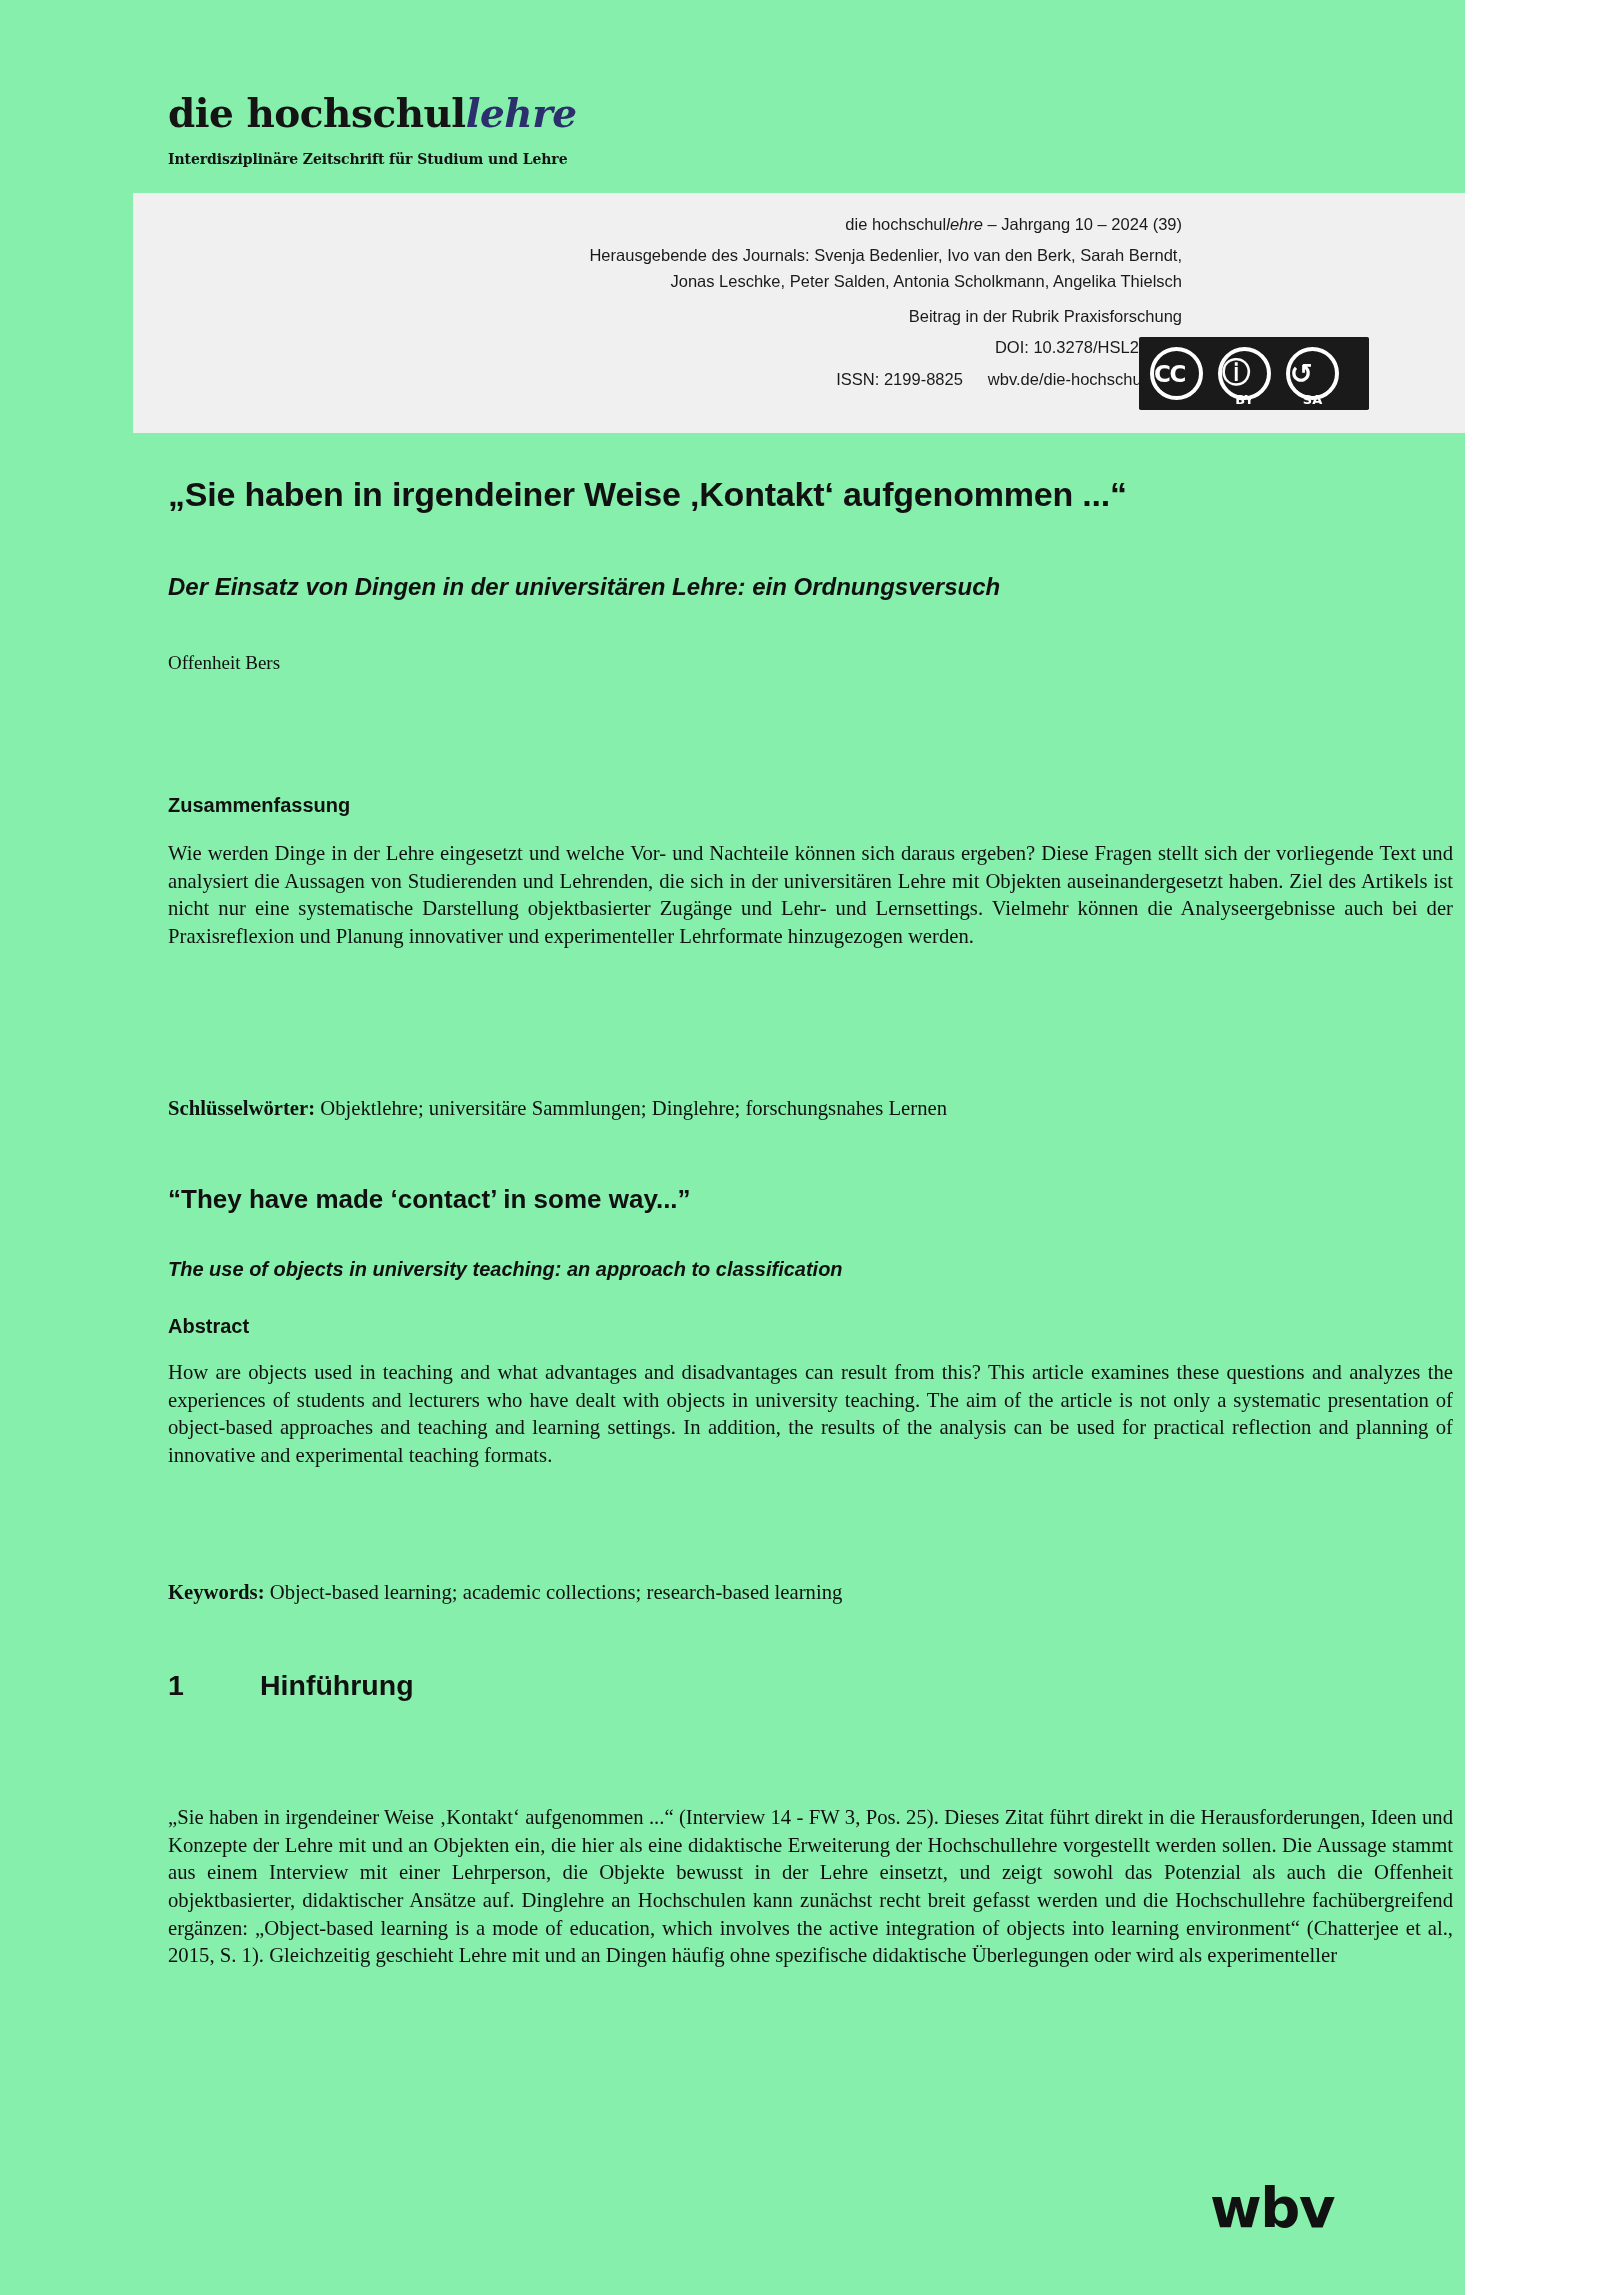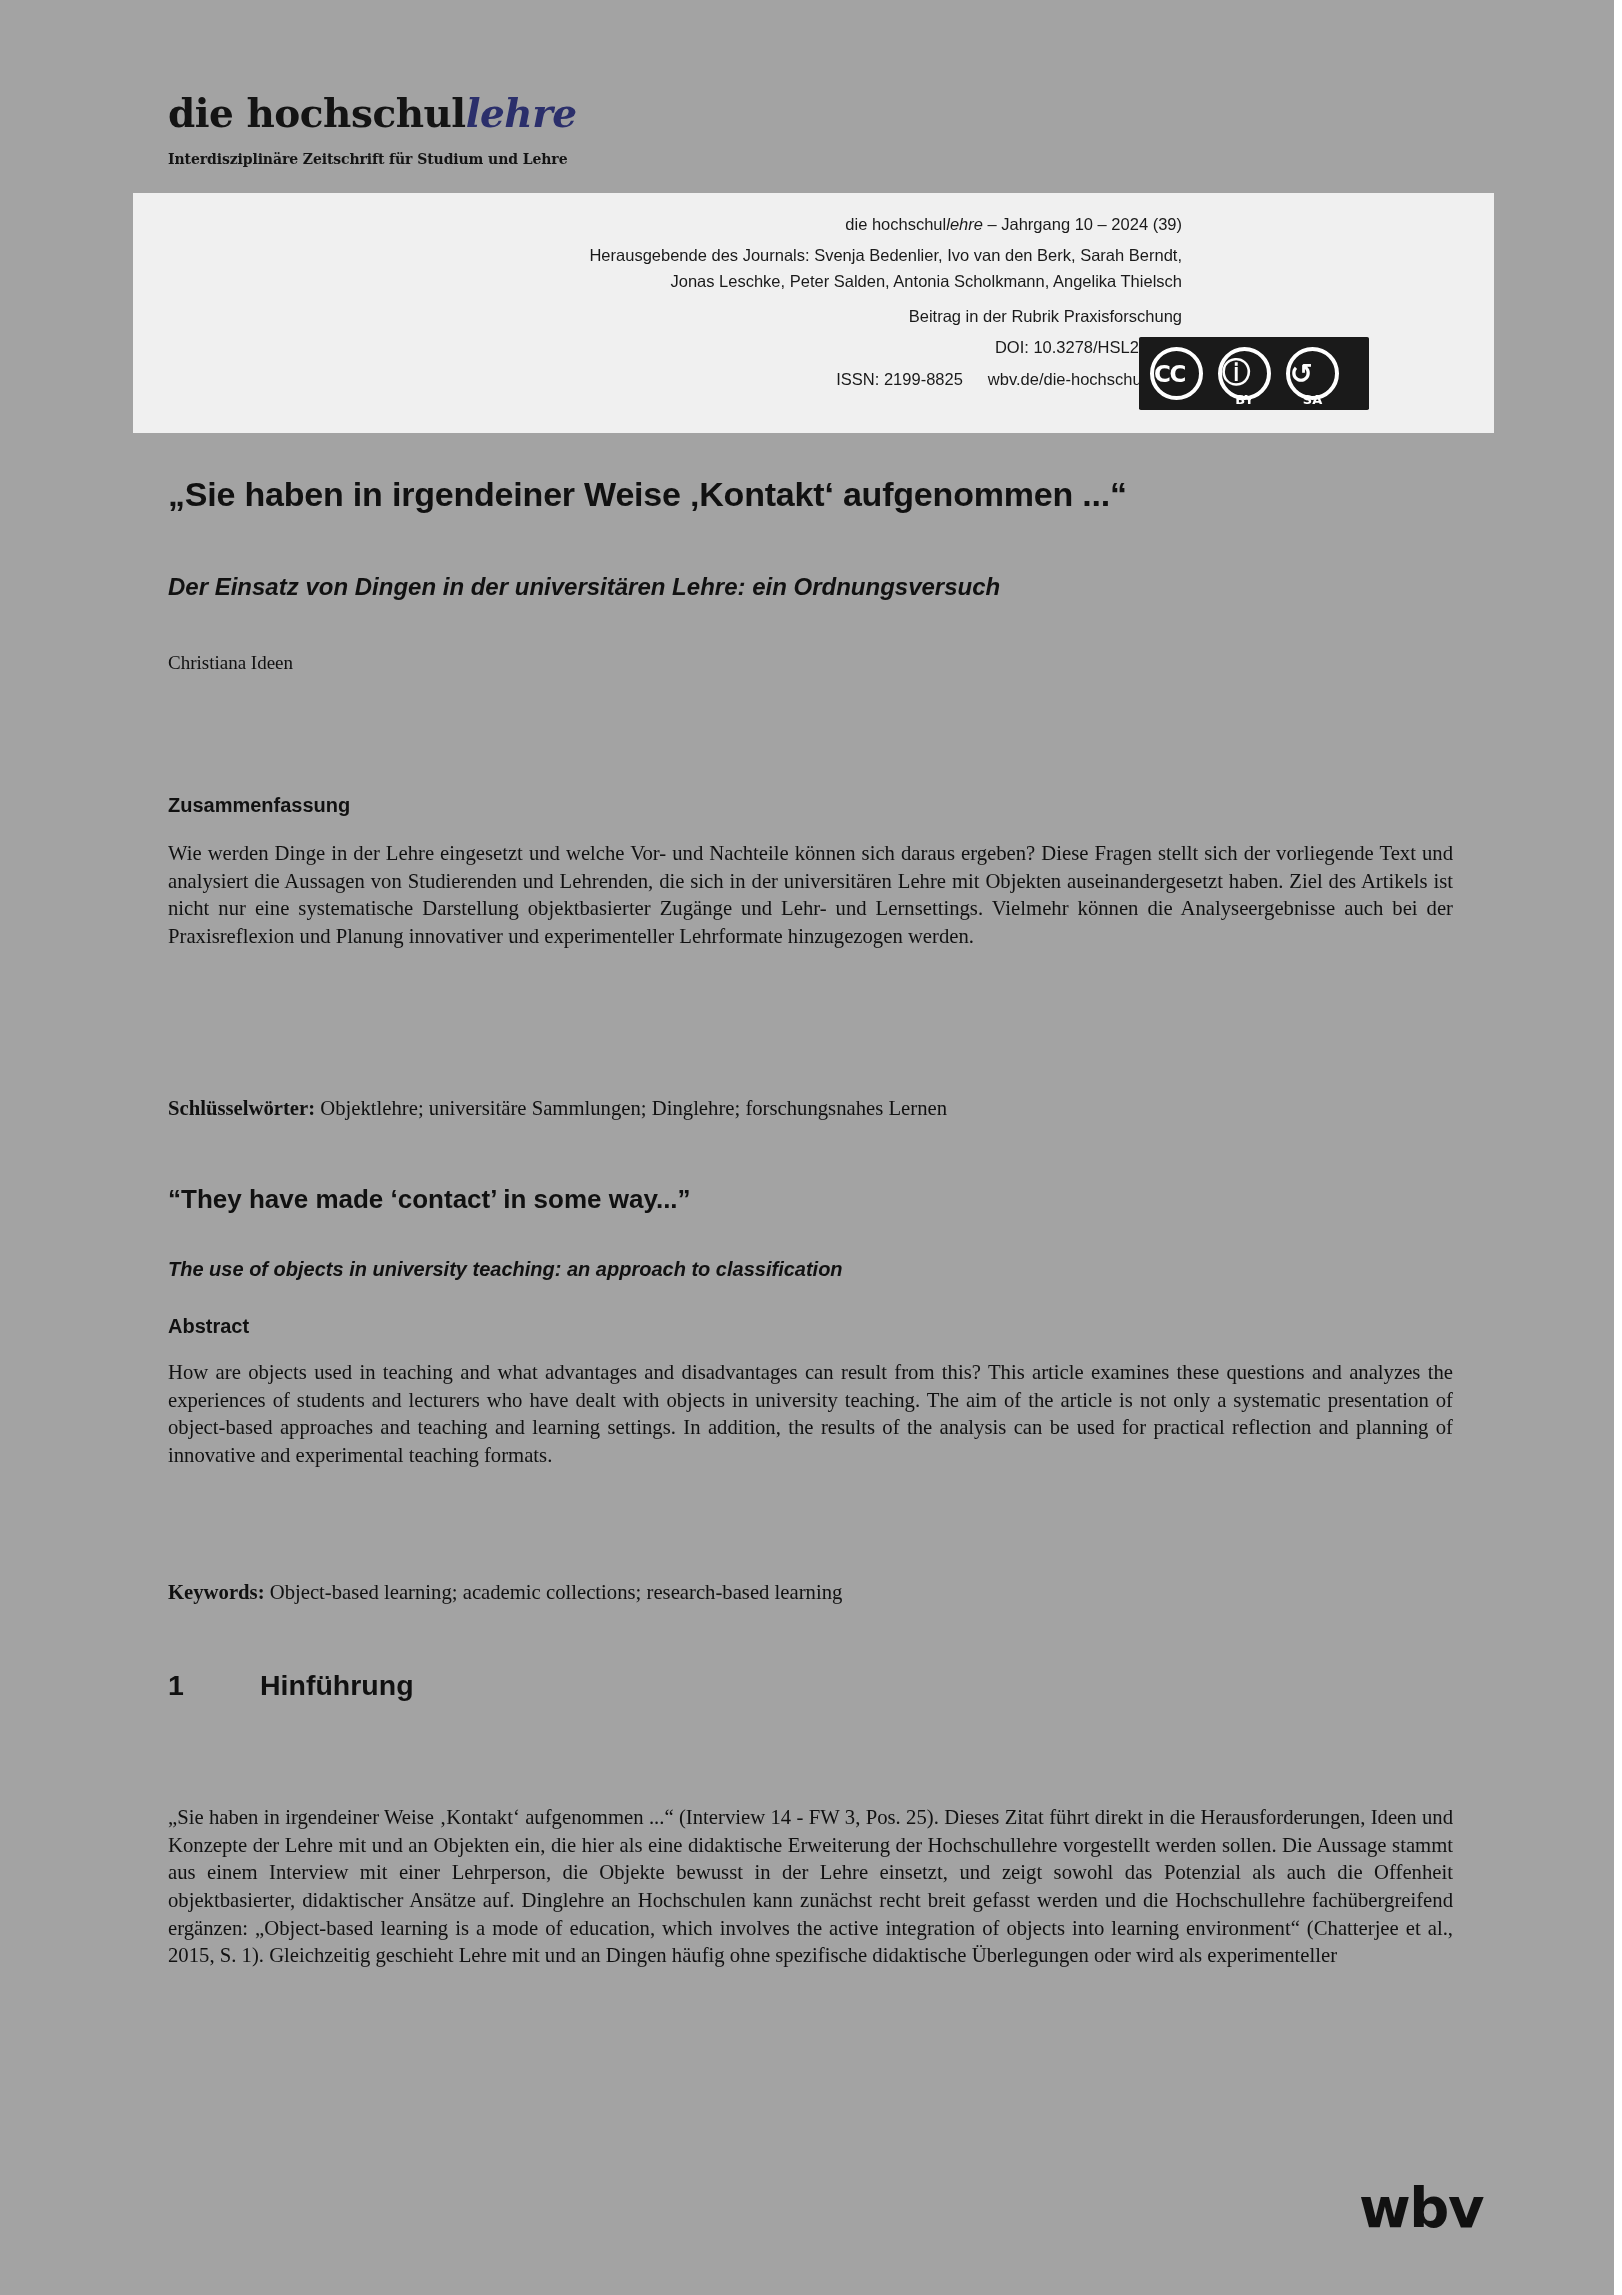--- a/index.html
+++ b/index.html
@@ -2,23 +2,23 @@
 <html lang="de" style="font-size:7.3px"><head>
 <meta charset="utf-8">
 <style>
   html, body {
     margin: 0;
     padding: 0;
     background: #ffffff;
   }
   .page {
     position: relative;
-    width: 1614px;
+    width: 1465px;
     height: 2295px;
-    background: #a3a3a3;
+    background: #86efac;
     box-sizing: border-box;
     font-family: "Liberation Serif", serif;
     color: #000000;
     overflow: hidden;
     padding-left: 36px;
   }
 
   
   .masthead {
     position: absolute;
@@ -251,21 +251,21 @@
   <div class="cc-badge">
     <div class="cc-circle cc-c1">CC</div>
     <div class="cc-circle cc-c2">ⓘ</div>
     <div class="cc-circle cc-c3">↺</div>
     <div class="cc-label cc-l2">BY</div>
     <div class="cc-label cc-l3">SA</div>
   </div>
 
   <div class="title-main">„Sie haben in irgendeiner Weise ‚Kontakt‘ aufgenommen ...“</div>
   <div class="title-sub">Der Einsatz von Dingen in der universitären Lehre: ein Ordnungsversuch</div>
-  <div class="author">Christiana Ideen</div>
+  <div class="author">Offenheit Bers</div>
 
   <div class="sec-head" id="zus-head">Zusammenfassung</div>
   <div class="para" id="zus-para">Wie werden Dinge in der Lehre eingesetzt und welche Vor- und Nachteile können sich daraus ergeben? Diese Fragen stellt sich der vorliegende Text und analysiert die Aussagen von Studierenden und Lehrenden, die sich in der universitären Lehre mit Objekten auseinandergesetzt haben. Ziel des Artikels ist nicht nur eine systematische Darstellung objektbasierter Zugänge und Lehr- und Lernsettings. Vielmehr können die Analyseergebnisse auch bei der Praxisreflexion und Planung innovativer und experimenteller Lehrformate hinzugezogen werden.</div>
   <div class="para" id="zus-keywords"><span class="bold">Schlüsselwörter:</span> <span>Objektlehre; universitäre Sammlungen; Dinglehre; forschungsnahes Lernen</span></div>
 
   <div class="title-en">“They have made ‘contact’ in some way...”</div>
   <div class="subtitle-en">The use of objects in university teaching: an approach to classification</div>
   <div class="sec-head" id="abs-head">Abstract</div>
   <div class="para" id="abs-para">How are objects used in teaching and what advantages and disadvantages can result from this? This article examines these questions and analyzes the experiences of students and lecturers who have dealt with objects in university teaching. The aim of the article is not only a systematic presentation of object-based approaches and teaching and learning settings. In addition, the results of the analysis can be used for practical reflection and planning of innovative and experimental teaching formats.</div>
   <div class="para" id="abs-keywords"><span class="bold">Keywords:</span> <span>Object-based learning; academic collections; research-based learning</span></div>

